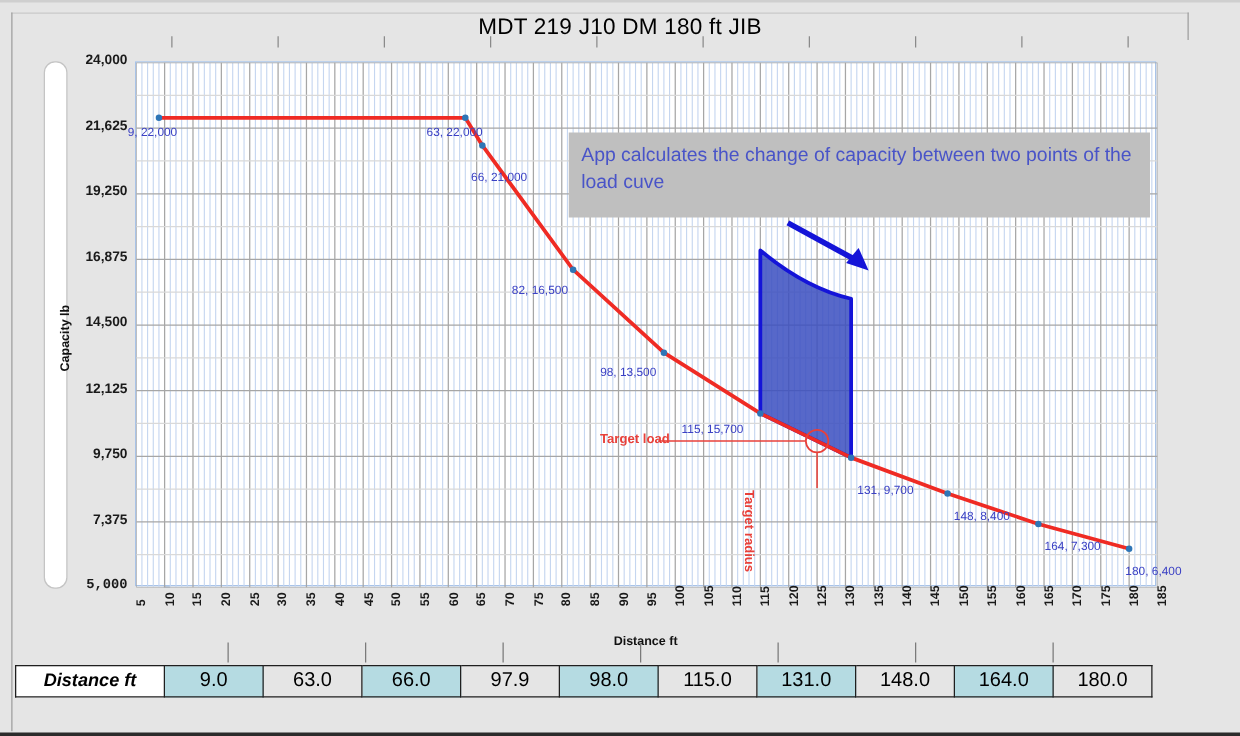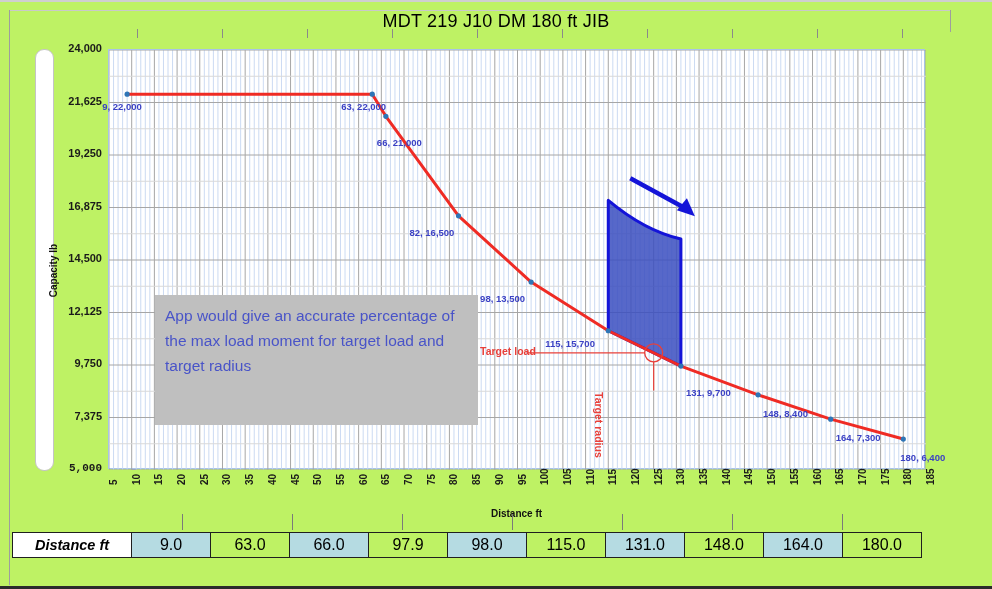--- a/index.html
+++ b/index.html
@@ -9,21 +9,21 @@
     font-family:"Liberation Sans", sans-serif;
     overflow:hidden;
     position:relative;
   }
   
   #frame{
     position:absolute;left:0;top:0;width:992px;height:589px;
     box-sizing:border-box;
     border-top:2px solid #cfcfcf;
     border-bottom:3px solid #2b2b2b;
-    background:#bef264;
+    background:#e5e5e5;
   }
   #frame-left-rule{
     position:absolute;left:9px;top:8px;width:1px;height:575px;background:#9e9e9e;
   }
   #frame-right-rule{
     position:absolute;left:950px;top:8px;width:1px;height:22px;background:#9e9e9e;
   }
   #top-rule{position:absolute;left:9px;top:8px;width:942px;height:1px;background:#c9c9c9;}
 
   
@@ -78,21 +78,21 @@
     font-family:"Liberation Sans", sans-serif;
     white-space:nowrap;
   }
   #xaxis-title{
     position:absolute;left:108px;top:506px;width:817px;text-align:center;
     font-size:10px;font-weight:bold;color:#111;
   }
 
   
   .ptlab{
-    position:absolute;font-size:9.5px;font-weight:bold;color:#3b41c4;
+    position:absolute;font-size:9.5px;font-weight:normal;color:#3b41c4;
     white-space:nowrap;font-family:"Liberation Sans", sans-serif;
   }
 
   
   .callout{
     position:absolute;background:#bfbfbf;color:#4954c8;
     font-size:15.5px;line-height:21px;
     font-family:"Liberation Sans", sans-serif;
     padding:8px 10px;box-sizing:border-box;
   }
@@ -444,21 +444,21 @@
         <div class="ptlab" style="left: 376.872px; top: 135.316px;">66, 21,000</div>
         <div class="ptlab" style="left: 409.494px; top: 224.789px;">82, 16,500</div>
         <div class="ptlab" style="left: 480.117px; top: 291.105px;">98, 13,500</div>
         <div class="ptlab" style="left: 545.278px; top: 335.737px;">115, 15,700</div>
         <div class="ptlab" style="left: 685.9px; top: 385.105px;">131, 9,700</div>
         <div class="ptlab" style="left: 763.061px; top: 405.842px;">148, 8,400</div>
         <div class="ptlab" style="left: 835.683px; top: 430.158px;">164, 7,300</div>
         <div class="ptlab" style="left: 900.306px; top: 450.053px;">180, 6,400</div>
       </div>
 
-    <div class="callout" id="callout-percentage">App would give an accurate percentage of the max load moment for target load and target radius</div>
+    <div class="callout" id="callout-capacity">App calculates the change of capacity between two points of the load cuve</div>
 
     <div class="tgt-text" id="tgt-load-label">Target load</div>
     <div class="tgt-text" id="tgt-radius-label">Target radius</div>
   </div>
 
   <div id="table-wrap">
     <table>
       <tbody id="tbody">
           <tr>
             <td class="rowhdr">Distance ft</td>

